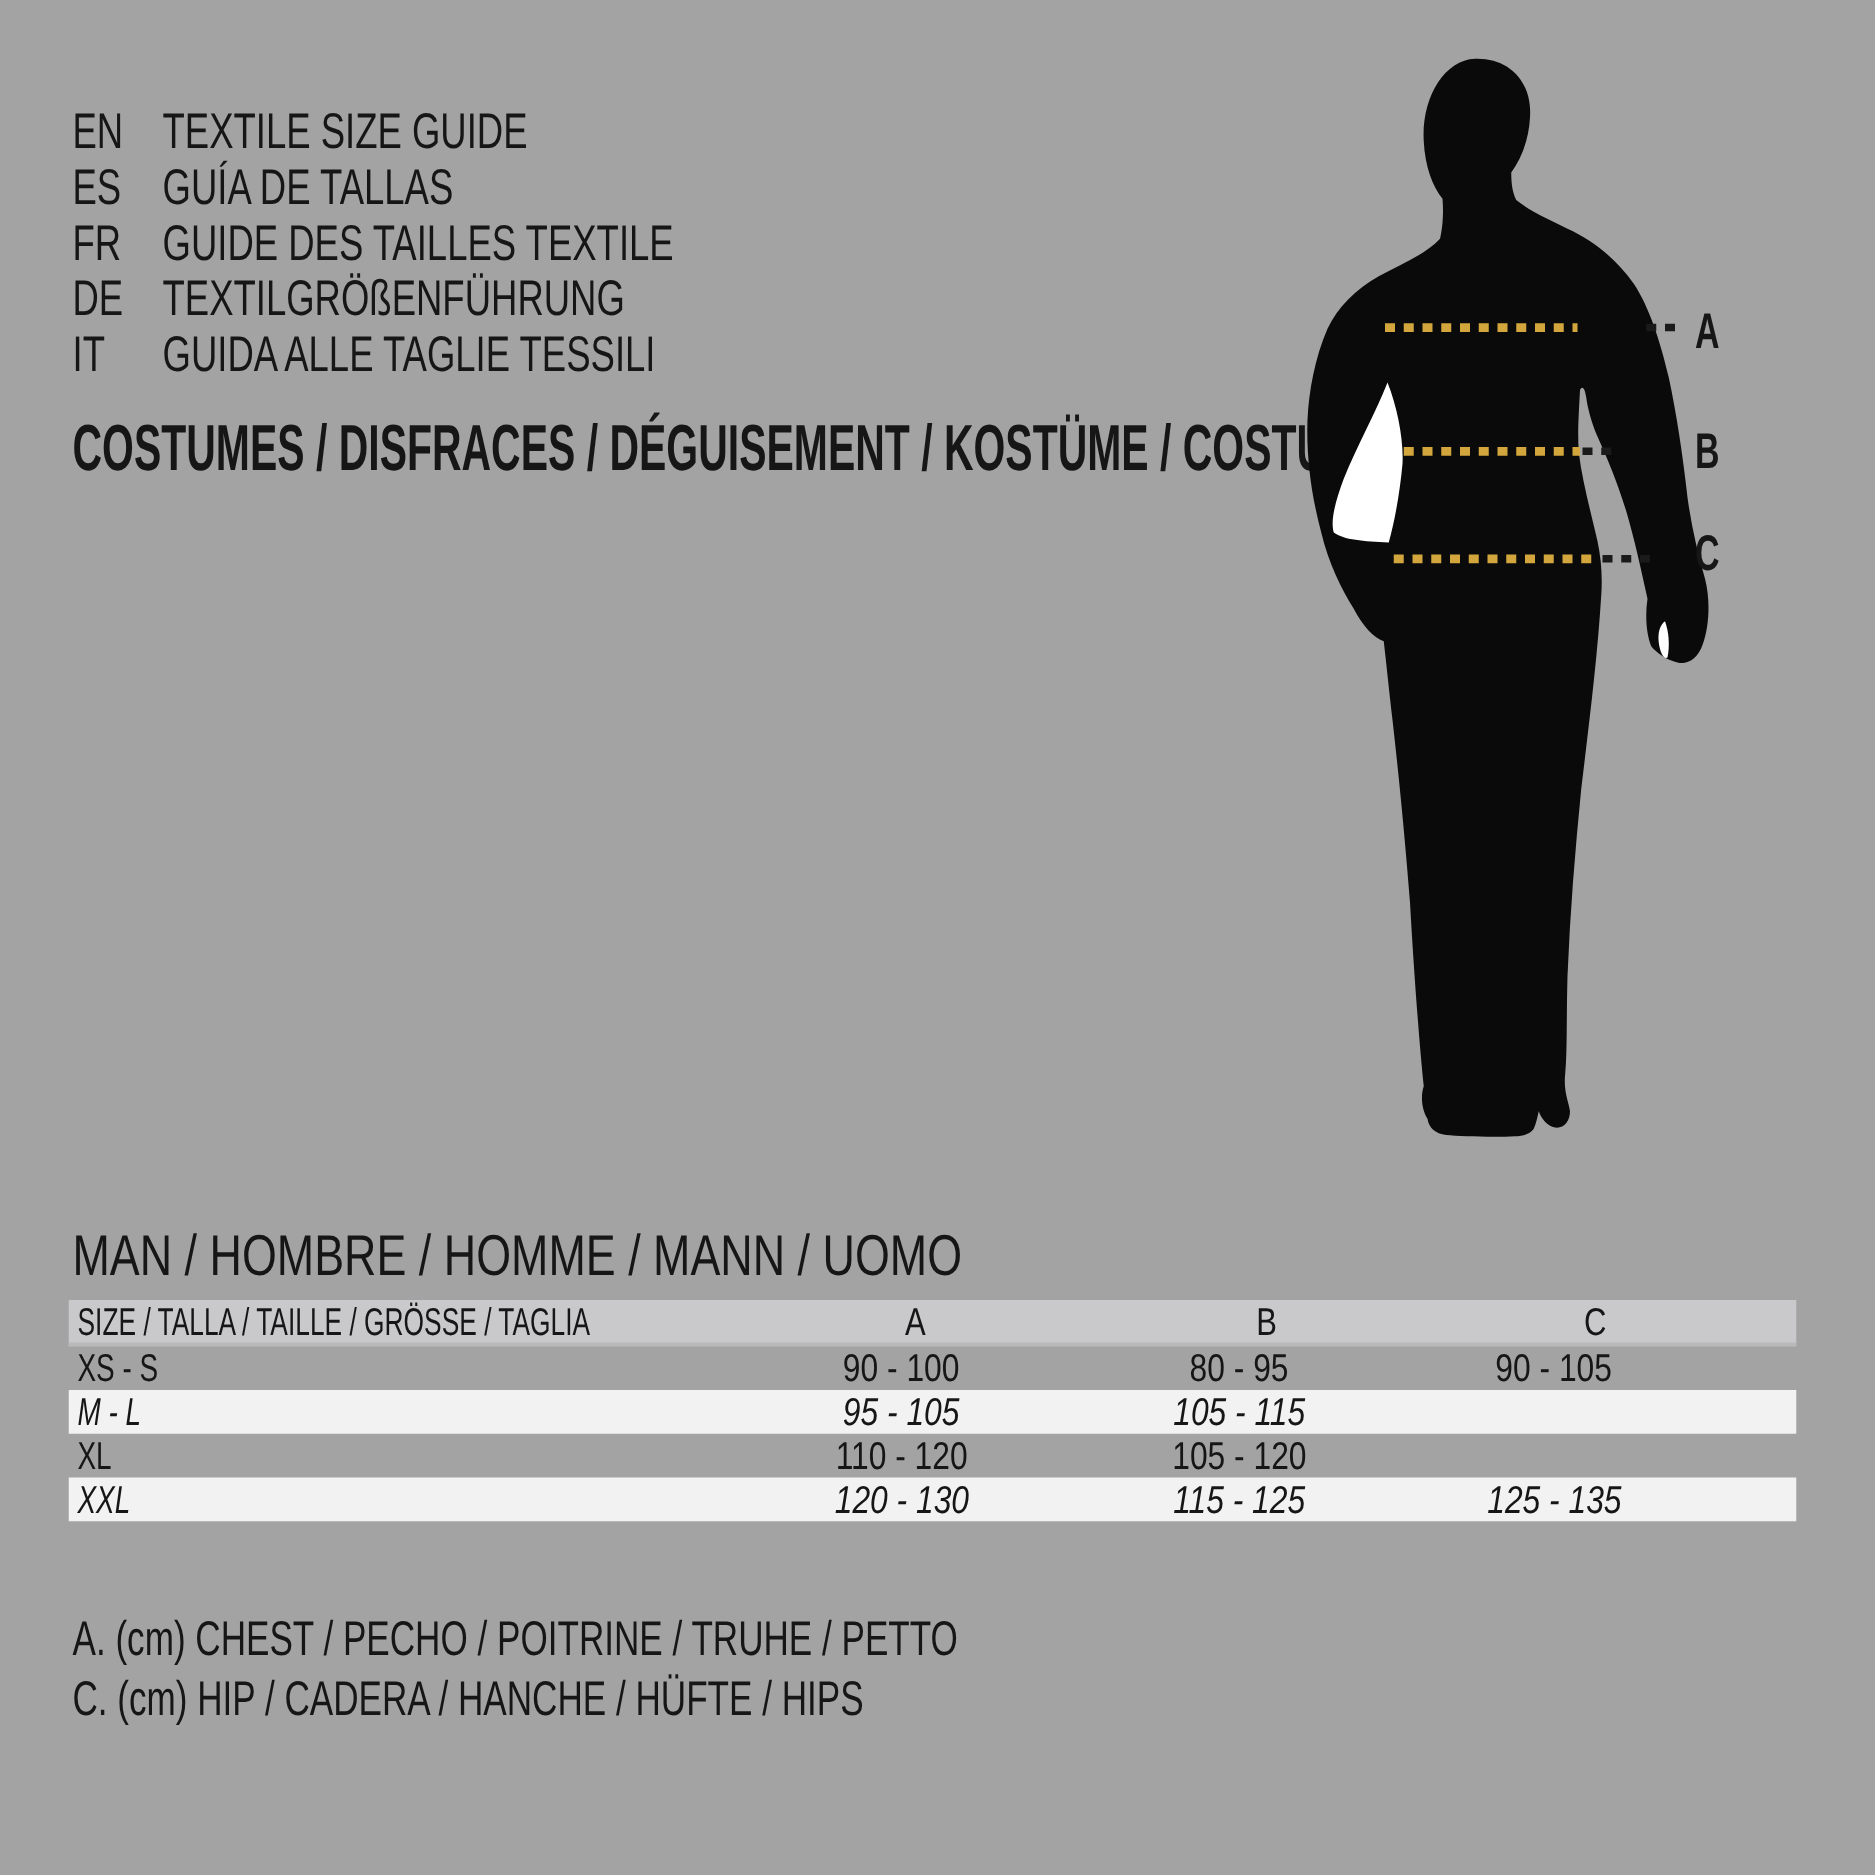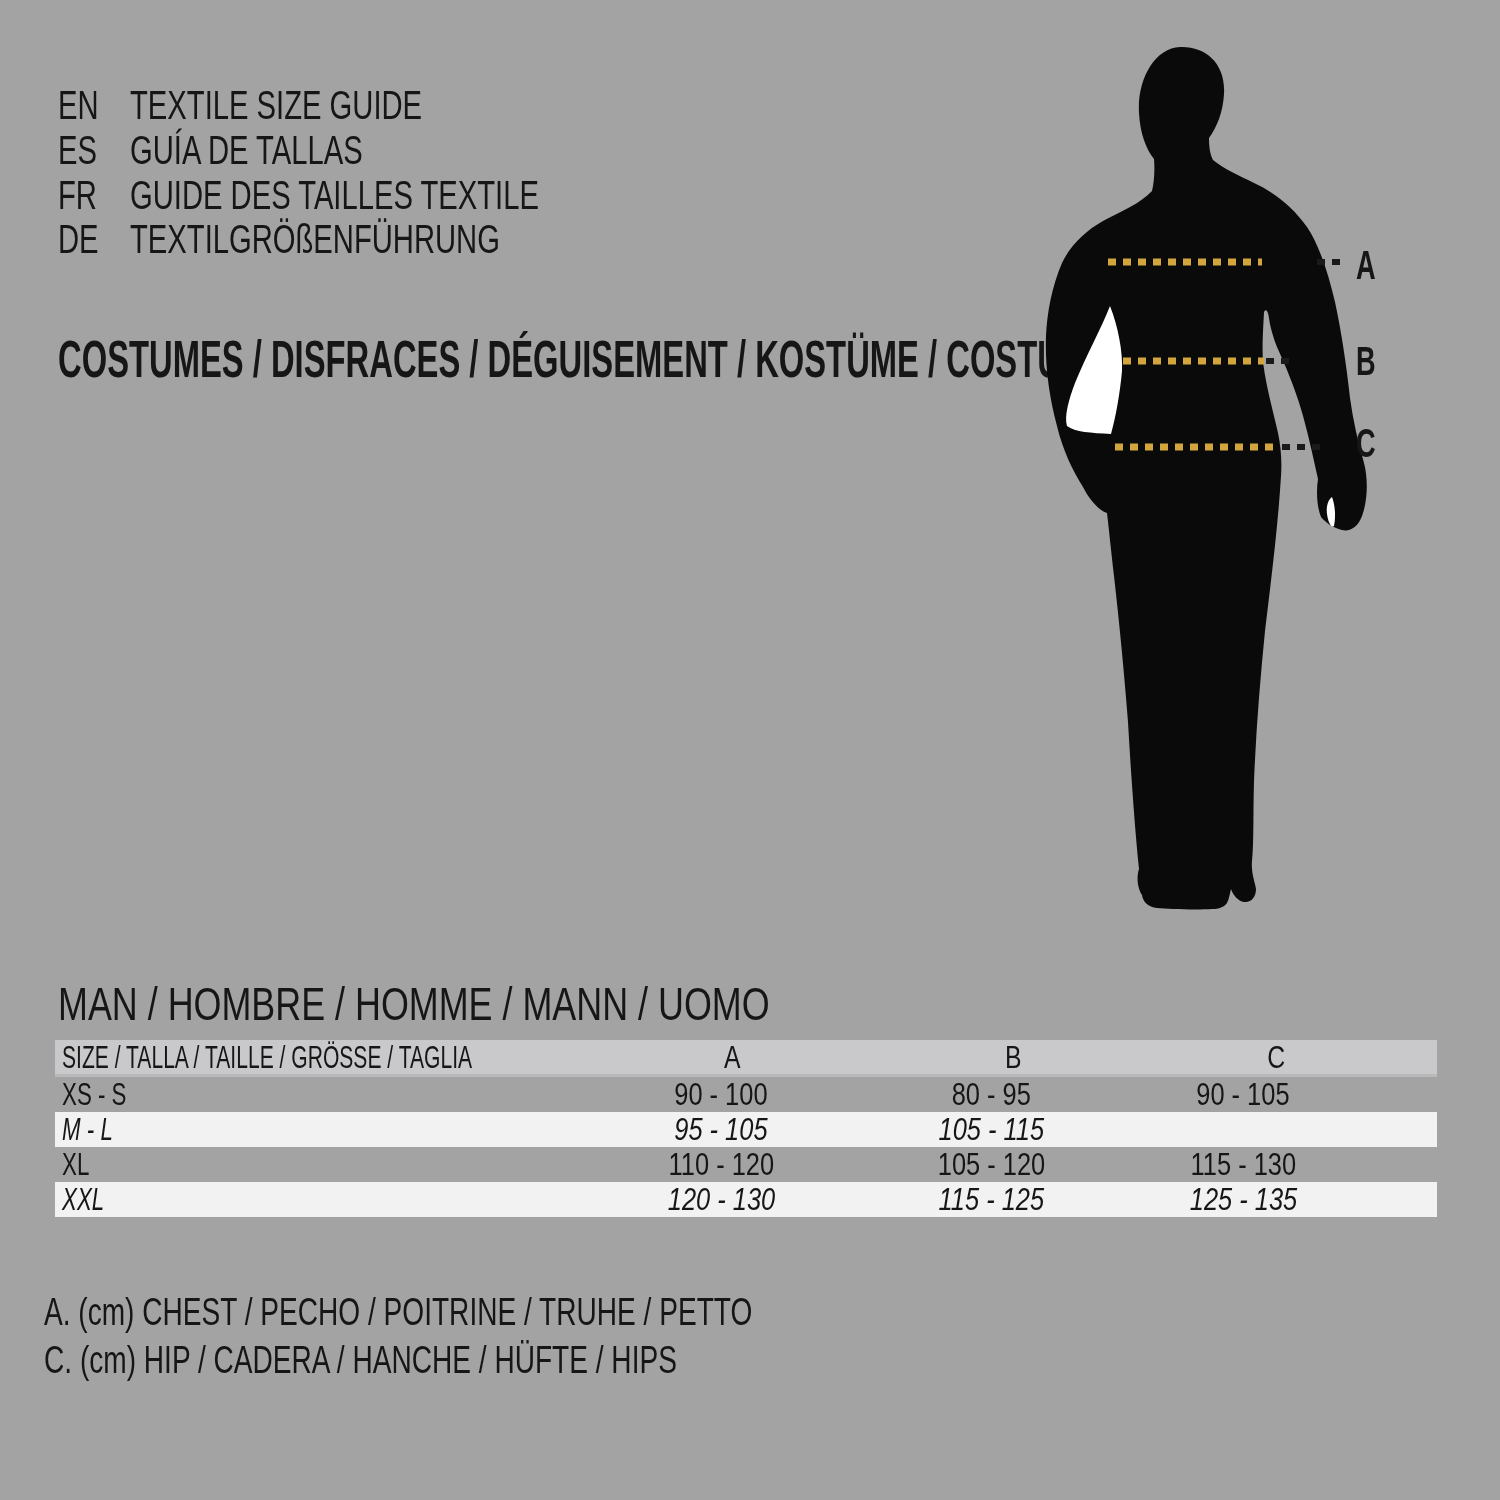--- a/index.html
+++ b/index.html
@@ -35,21 +35,21 @@
 
   
   #size-table { left:55px; top:1040px; width:1382px; font-size:31px; }
   .trow { display:grid; grid-template-columns:520px 292px 248px 256px 1fr; align-items:center; height:35px; }
   .trow.thead { height:37px; background:var(--header-bg,#c9c9cb); border-bottom:3px solid #b9b9bc;gap:11px; }
   .trow.stripe { background:var(--stripe-bg,#f2f2f2);font-style:italic; }
   .tc-size { padding-left:7px; text-align:left; }
   .tc-num { text-align:center; }
 
   
-  #legend { left:44px; top:1288px; font-size:39px; }
+  #legend { left:58px; top:1288px; font-size:39px; }
   .legend-row { height:47.5px; line-height:47.5px; }
 </style>
 </head>
 <body>
 
 <div id="canvas">
 
   <div id="langs" class="abs">
     <div class="lang-row">
       <span class="lang-code"><span class="cond cx73">EN</span></span>
@@ -59,20 +59,24 @@
       <span class="lang-code"><span class="cond cx73">ES</span></span>
       <span class="cond cx73">GUÍA DE TALLAS</span>
     </div>
     <div class="lang-row">
       <span class="lang-code"><span class="cond cx73">FR</span></span>
       <span class="cond cx73">GUIDE DES TAILLES TEXTILE</span>
     </div>
     <div class="lang-row">
       <span class="lang-code"><span class="cond cx73">DE</span></span>
       <span class="cond cx73">TEXTILGRÖßENFÜHRUNG</span>
+    </div>
+    <div class="lang-row">
+      <span class="lang-code"><span class="cond cx73">IT</span></span>
+      <span class="cond cx73">GUIDA ALLE TAGLIE TESSILI</span>
     </div>
   </div>
 
   <div id="costumes" class="abs">
     <span class="cond cx63">COSTUMES / DISFRACES / DÉGUISEMENT / KOSTÜME / COSTUMI</span>
   </div>
 
   <svg id="figure-svg" class="abs" viewBox="0 0 480 940">
     <path fill="#0a0a0a" d="
       M 180,17
@@ -170,21 +174,20 @@
     <div class="trow stripe">
       <div class="tc-size"><span class="cond cx72">M - L</span></div>
       <div class="tc-num"><span class="cond center cx82">95 - 105</span></div>
       <div class="tc-num"><span class="cond center cx82">105 - 115</span></div>
       <div></div>
     </div>
     <div class="trow">
       <div class="tc-size"><span class="cond cx72">XL</span></div>
       <div class="tc-num"><span class="cond center cx82">110 - 120</span></div>
       <div class="tc-num"><span class="cond center cx82">105 - 120</span></div>
-      <div class="tc-num"><span class="cond center cx82">115 - 130</span></div>
       <div></div>
     </div>
     <div class="trow stripe">
       <div class="tc-size"><span class="cond cx72">XXL</span></div>
       <div class="tc-num"><span class="cond center cx82">120 - 130</span></div>
       <div class="tc-num"><span class="cond center cx82">115 - 125</span></div>
       <div class="tc-num"><span class="cond center cx82">125 - 135</span></div>
       <div></div>
     </div>
   </div>

